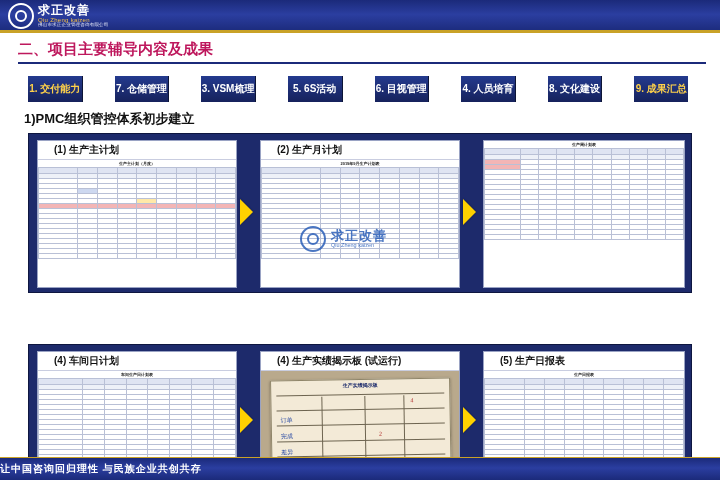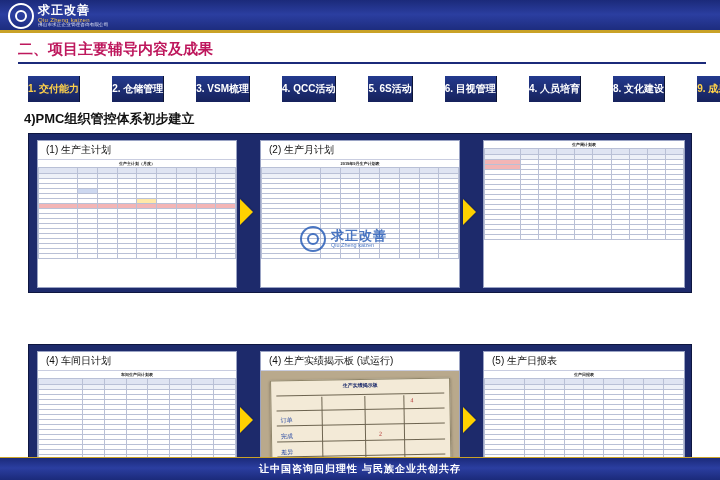--- a/index.html
+++ b/index.html
@@ -77,22 +77,22 @@
     background:#1d2a6b;border:1px solid #0e1640;box-sizing:border-box;
   }
   .band-top{top:133px;height:160px;}
   .band-bottom{top:297px;height:156px;margin-top:47px;}
 
   .card{
     position:absolute;background:#ffffff;border:1px solid #9aa3c4;
     box-sizing:border-box;overflow:hidden;
   }
   .card-cap{
-    font-size:10px;font-weight:normal;color:#111;
-    padding:2px 8px;background:#ffffff;
+    font-size:10px;font-weight:bold;color:#111;
+    padding:2px 16px;background:#ffffff;
     border-bottom:1px solid #c9cde0;white-space:nowrap;
   }
   .card-body{position:relative;overflow:hidden;background:#fff;}
 
   
   .ss{width:100%;border-collapse:collapse;table-layout:fixed;}
   .ss td{
     border:1px solid #b9c0d6;height:4px;padding:0;font-size:3px;
     color:#2b2b2b;overflow:hidden;
   }
@@ -155,21 +155,21 @@
   .ink{
     position:absolute;color:#1b3fa0;font-size:6px;
     font-family:"Liberation Serif",serif;
   }
   .ink.red{color:#b02a2a;}
 
   
   .footer{
     position:absolute;left:0;bottom:0;width:720px;height:22px;
     background:linear-gradient(to bottom,#1b2a7a 0%,#2b3ea0 45%,#1b2a7a 100%);
-    display:flex;align-items:center;justify-content:center;
+    display:flex;align-items:center;
   }
   .footer-txt{font-size:10px;color:#ffffff;font-weight:bold;letter-spacing:1px;}
   .footer-accent{
     position:absolute;left:0;bottom:21px;width:720px;height:2px;background:#c9a227;
   }
 </style>
 </head>
 <body>
 
 <div class="slide">
@@ -184,31 +184,30 @@
       <span class="logo-en">Qiu Zheng kaizen</span>
       <span class="logo-sub">佛山市求正企业管理咨询有限公司</span>
     </div>
   </div>
 
   <div class="sec-title">二、项目主要辅导内容及成果</div>
   <div class="title-rule"></div>
 
   <div class="tabs">
     <div class="tab active">1. 交付能力</div>
-    <div class="tab">2. 仓储管理</div>
+    <div class="tab">7. 仓储管理</div>
     <div class="tab">3. VSM梳理</div>
-    <div class="tab">4. QCC活动</div>
     <div class="tab">5. 6S活动</div>
     <div class="tab">6. 目视管理</div>
     <div class="tab">4. 人员培育</div>
     <div class="tab">8. 文化建设</div>
     <div class="tab active">9. 成果汇总</div>
   </div>
 
-  <div class="sub-title">4)PMC组织管控体系初步建立</div>
+  <div class="sub-title">1)PMC组织管控体系初步建立</div>
 
   <div class="panel-band band-top">
 
     <div class="card" style="left:8px;top:6px;width:200px;height:148px;">
       <div class="card-cap">(1) 生产主计划</div>
       <div class="card-body" style="height:130px;">
         <div class="ss-title">生产主计划（月度）</div>
         <table class="ss">
           <tbody>
               <tr class="hdr">

